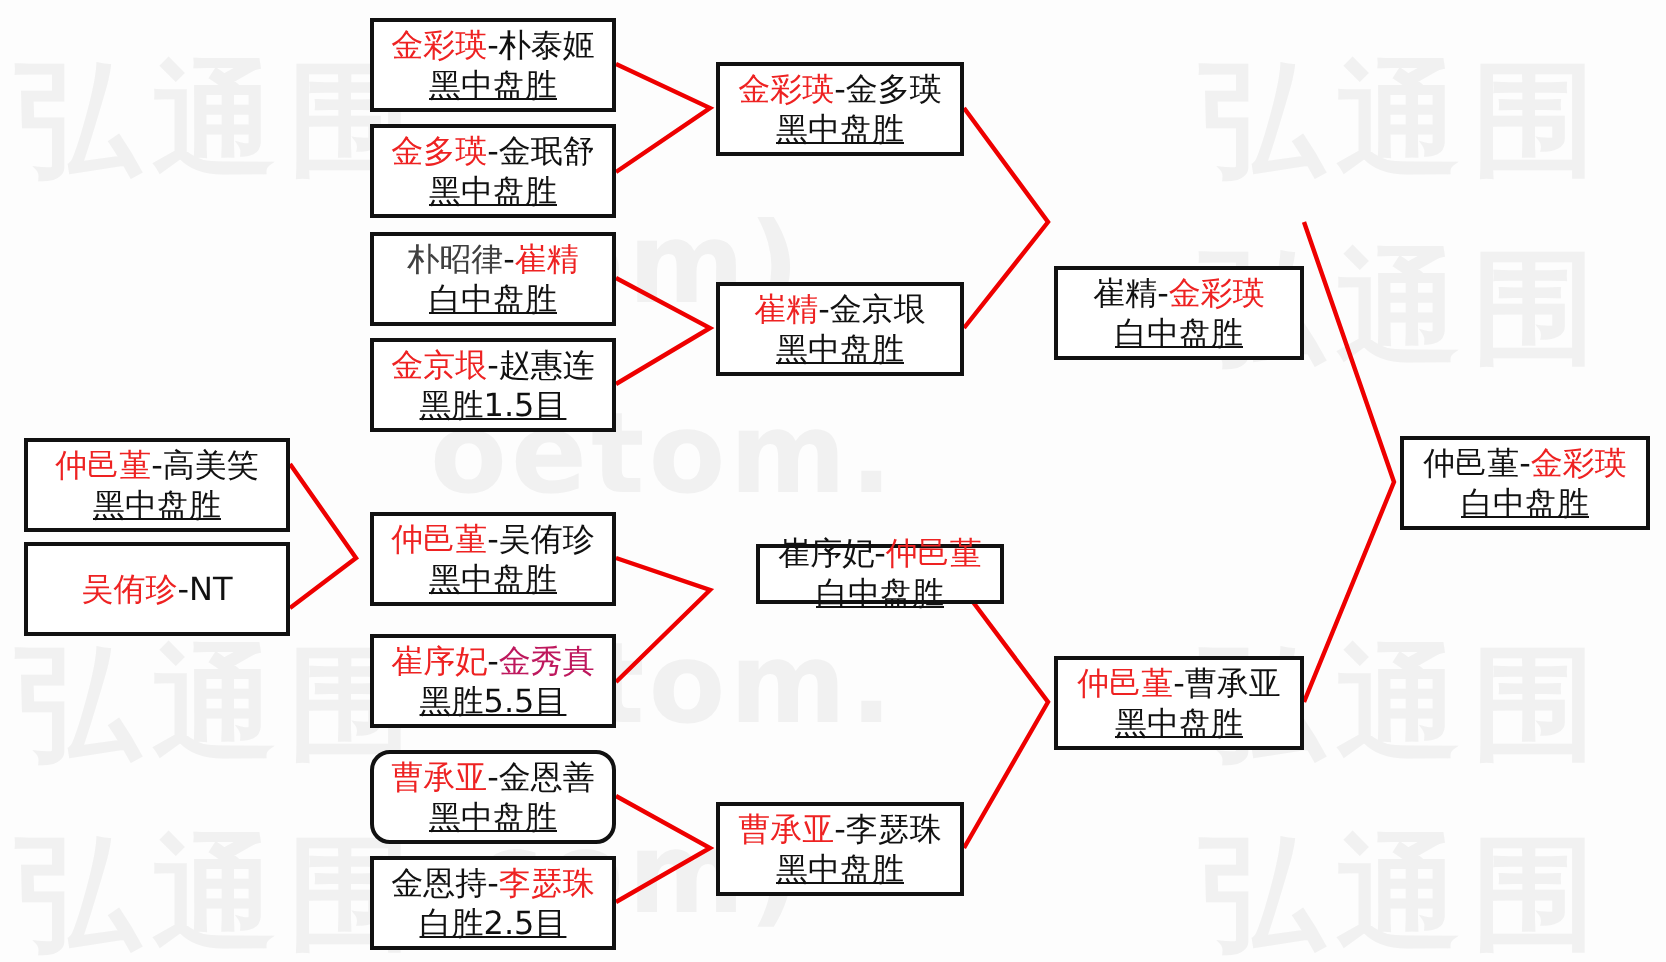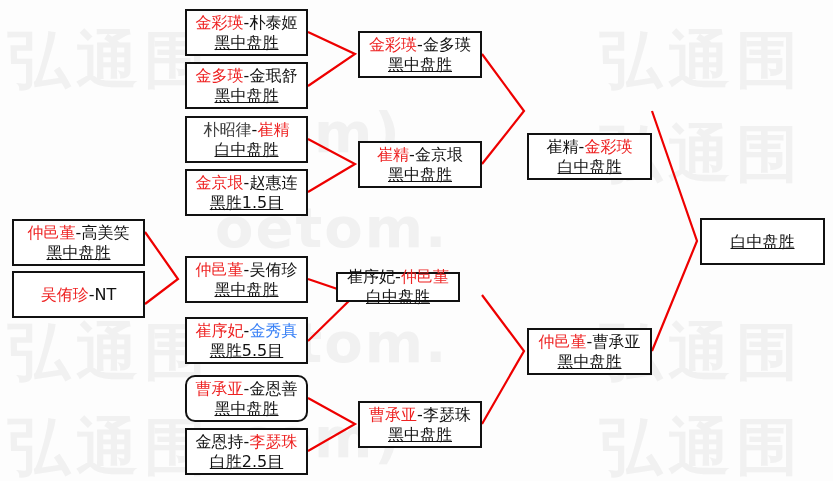--- a/index.html
+++ b/index.html
@@ -135,53 +135,54 @@
       </div>
       <div class="match-box" style="left: 185px; top: 169px; width: 123px; height: 47px; border-color: rgb(17, 17, 17);">
         <div class="mb-line"><span class="p-red" style="color: rgb(238, 34, 34);">金京垠</span><span class="sep">-</span><span class="p-black" style="color: rgb(17, 17, 17);">赵惠连</span></div>
         <div class="mb-line result">黑胜1.5目</div>
       </div>
       <div class="match-box" style="left: 185px; top: 256px; width: 123px; height: 47px; border-color: rgb(17, 17, 17);">
         <div class="mb-line"><span class="p-red" style="color: rgb(238, 34, 34);">仲邑堇</span><span class="sep">-</span><span class="p-black" style="color: rgb(17, 17, 17);">吴侑珍</span></div>
         <div class="mb-line result">黑中盘胜</div>
       </div>
       <div class="match-box" style="left: 185px; top: 317px; width: 123px; height: 47px; border-color: rgb(17, 17, 17);">
-        <div class="mb-line"><span class="p-red" style="color: rgb(238, 34, 34);">崔序妃</span><span class="sep">-</span><span class="p-black" style="color: #3b82f6;">金秀真</span></div>
+        <div class="mb-line"><span class="p-red" style="color: rgb(238, 34, 34);">崔序妃</span><span class="sep">-</span><span class="p-black" style="color: #be185d;">金秀真</span></div>
         <div class="mb-line result">黑胜5.5目</div>
       </div>
       <div class="match-box" style="left: 185px; top: 375px; width: 123px; height: 47px; border-color: rgb(17, 17, 17); border-radius: 10px;">
         <div class="mb-line"><span class="p-red" style="color: rgb(238, 34, 34);">曹承亚</span><span class="sep">-</span><span class="p-black" style="color: rgb(17, 17, 17);">金恩善</span></div>
         <div class="mb-line result">黑中盘胜</div>
       </div>
       <div class="match-box" style="left: 185px; top: 428px; width: 123px; height: 47px; border-color: rgb(17, 17, 17);">
         <div class="mb-line"><span class="p-black" style="color: rgb(17, 17, 17);">金恩持</span><span class="sep">-</span><span class="p-red" style="color: rgb(238, 34, 34);">李瑟珠</span></div>
         <div class="mb-line result">白胜2.5目</div>
       </div>
       <div class="match-box" style="left: 358px; top: 31px; width: 124px; height: 47px; border-color: rgb(17, 17, 17);">
         <div class="mb-line"><span class="p-red" style="color: rgb(238, 34, 34);">金彩瑛</span><span class="sep">-</span><span class="p-black" style="color: rgb(17, 17, 17);">金多瑛</span></div>
         <div class="mb-line result">黑中盘胜</div>
       </div>
       <div class="match-box" style="left: 358px; top: 141px; width: 124px; height: 47px; border-color: rgb(17, 17, 17);">
         <div class="mb-line"><span class="p-red" style="color: rgb(238, 34, 34);">崔精</span><span class="sep">-</span><span class="p-black" style="color: rgb(17, 17, 17);">金京垠</span></div>
         <div class="mb-line result">黑中盘胜</div>
       </div>
-      <div class="match-box" style="left: 336px; top: 272px; width: 124px; height: 30px; border-color: rgb(17, 17, 17);">
+      <div class="match-box" style="left: 378px; top: 272px; width: 124px; height: 30px; border-color: rgb(17, 17, 17);">
         <div class="mb-line"><span class="p-black" style="color: rgb(17, 17, 17);">崔序妃</span><span class="sep">-</span><span class="p-red" style="color: rgb(238, 34, 34);">仲邑堇</span></div>
         <div class="mb-line result">白中盘胜</div>
       </div>
       <div class="match-box" style="left: 358px; top: 401px; width: 124px; height: 47px; border-color: rgb(17, 17, 17);">
         <div class="mb-line"><span class="p-red" style="color: rgb(238, 34, 34);">曹承亚</span><span class="sep">-</span><span class="p-black" style="color: rgb(17, 17, 17);">李瑟珠</span></div>
         <div class="mb-line result">黑中盘胜</div>
       </div>
       <div class="match-box" style="left: 527px; top: 88px; width: 125px; height: 47px; border-color: rgb(17, 17, 17); margin-top: 45px;">
         <div class="mb-line"><span class="p-black" style="color: rgb(17, 17, 17);">崔精</span><span class="sep">-</span><span class="p-red" style="color: rgb(238, 34, 34);">金彩瑛</span></div>
         <div class="mb-line result">白中盘胜</div>
       </div>
       <div class="match-box" style="left: 527px; top: 328px; width: 125px; height: 47px; border-color: rgb(17, 17, 17);">
         <div class="mb-line"><span class="p-red" style="color: rgb(238, 34, 34);">仲邑堇</span><span class="sep">-</span><span class="p-black" style="color: rgb(17, 17, 17);">曹承亚</span></div>
         <div class="mb-line result">黑中盘胜</div>
       </div>
       <div class="match-box" style="left: 700px; top: 218px; width: 125px; height: 47px; border-color: rgb(17, 17, 17);">
+        <div class="mb-line"><span class="p-black" style="color: rgb(17, 17, 17);">仲邑堇</span><span class="sep">-</span><span class="p-red" style="color: rgb(238, 34, 34);">金彩瑛</span></div>
         <div class="mb-line result">白中盘胜</div>
       </div>
     </div>
 
 </div>
 
 </body></html>

